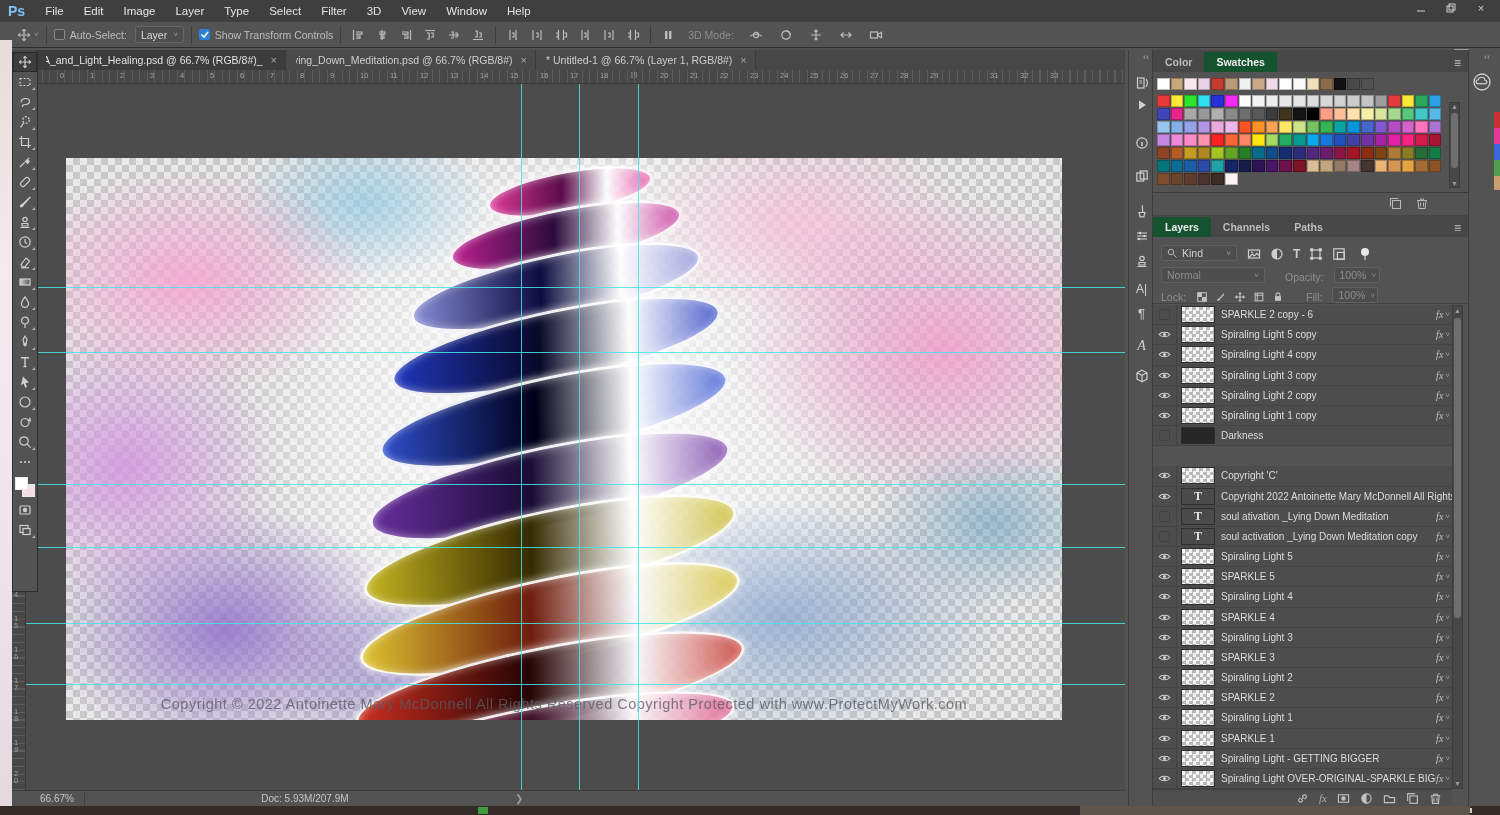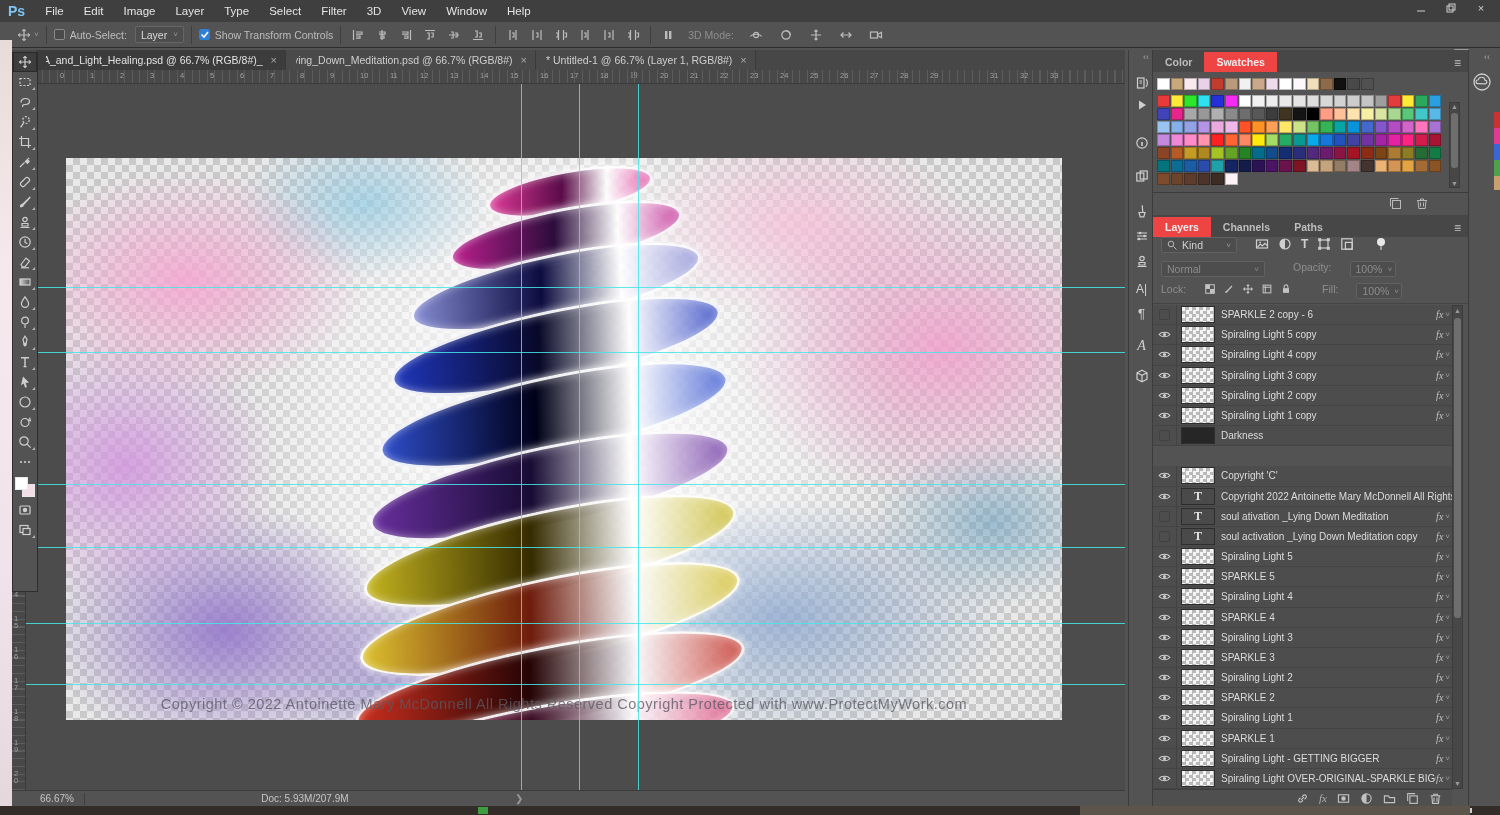--- a/index.html
+++ b/index.html
@@ -76,29 +76,29 @@
   .chip.bg { left:8px; top:10px; background:#f2dde6; }
 
   
   .dockstrip { left:1128px; top:50px; width:25px; height:756px; background:#535353;
                border-left:1px solid #3c3c3c; border-right:1px solid #3c3c3c; }
   .dock-icon { position:absolute; left:0; width:25px; height:22px; display:flex;
                align-items:center; justify-content:center; color:#d2d2d2; }
   .panelcol { left:1153px; top:50px; width:315px; height:756px; background:#535353; }
   .ptabs { height:22px; background:#474747; display:flex; align-items:flex-end; position:relative;font-weight:bold; }
   .ptab { padding:4px 12px 4px; font-size:10.5px; color:#bdbdbd; }
-  .ptab.active { background:#ef4444; color:#ececec; }
+  .ptab.active { background:#14532d; color:#ececec; }
   .pmenu { position:absolute; right:8px; top:6px; color:#c2c2c2; font-size:12px; letter-spacing:-1px; }
   .swrow { display:flex; flex-wrap:wrap; gap:1px; padding:0 4px; }
   .sw { width:12.6px; height:12px; border:1px solid rgba(0,0,0,.25); }
   .sbar { position:absolute; width:11px; background:#474747; border:1px solid #3c3c3c; }
   .sthumb { position:absolute; left:1px; width:7px; background:#6e6e6e; border-radius:3px; }
   .sarrow { position:absolute; left:0; width:9px; text-align:center; color:#9a9a9a; font-size:7px; }
 
-  .lrow-head { display:flex; align-items:flex-start; padding:0 8px; gap:18px; color:#b8b8b8; font-size:10.5px; }
+  .lrow-head { display:flex; align-items:flex-end; padding:0 8px; gap:10px; color:#b8b8b8; font-size:10.5px; }
   .graybox { height:16px; border:1px solid #616161; border-radius:2px; background:#4d4d4d;
              display:inline-flex; align-items:center; padding:0 5px; gap:5px; color:#8d8d8d; }
   .lockicons { display:flex; gap:7px; align-items:center; opacity:.9; }
 
   .layerrow { position:absolute; left:0; width:299px; height:20.2px; display:flex; align-items:center;
               border-bottom:1px solid #444; background:#4d4d4d; }
   .eyecell { width:24px; height:100%; border-right:1px solid #424242; display:flex;
              align-items:center; justify-content:center; }
   .eye-empty { width:11px; height:11px; border:1px solid #414141; border-radius:2px; }
   .lthumb { width:34px; height:17px; margin:0 6px 0 4px; border:1px solid #2d2d2d;

